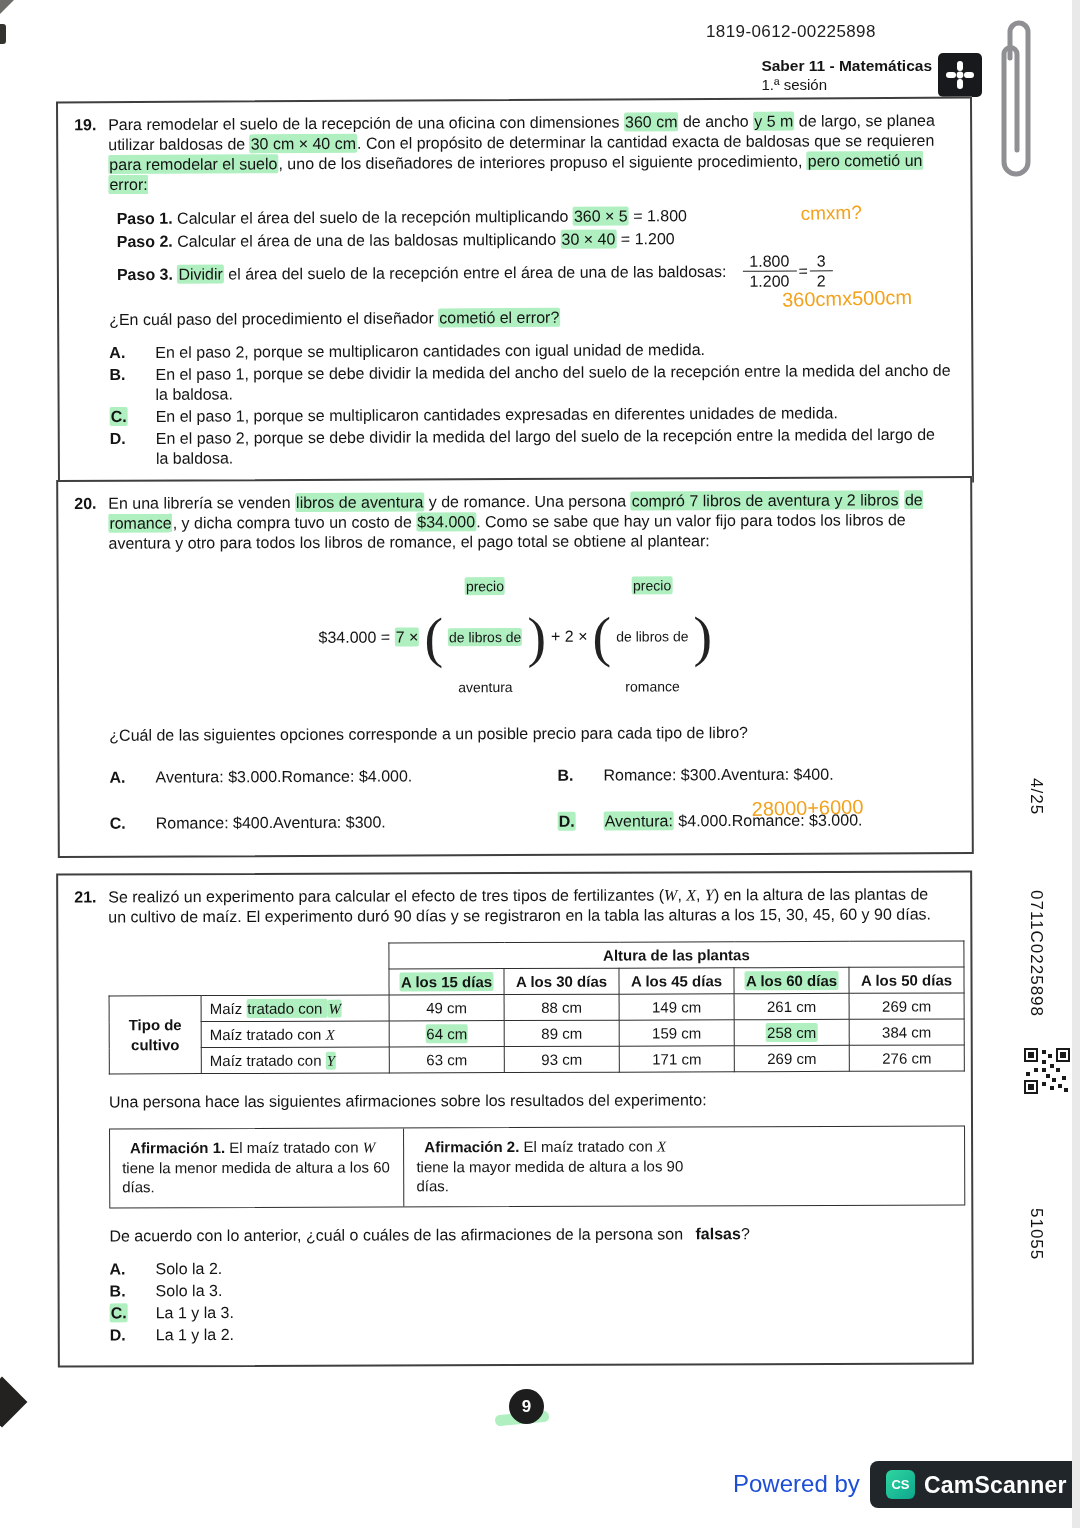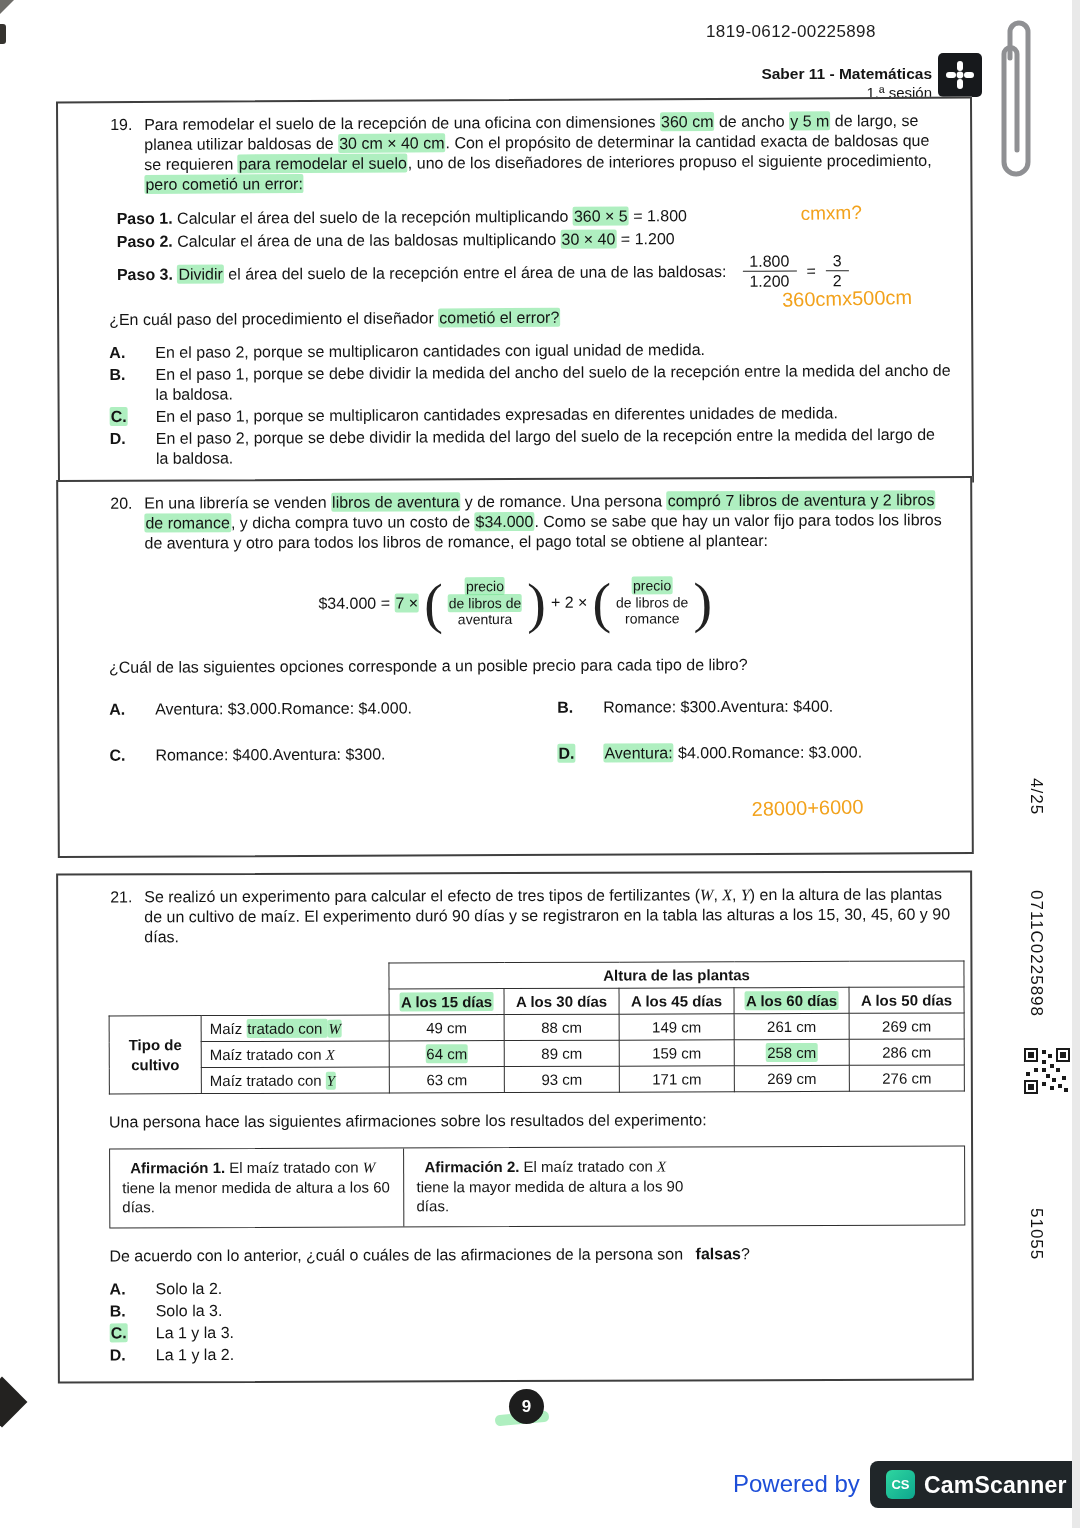--- a/index.html
+++ b/index.html
@@ -9,54 +9,54 @@
   .hl{background:var(--highlight, rgba(110,225,140,.55));border-radius:2px;padding:1px 1px;
       box-decoration-break:clone;-webkit-box-decoration-break:clone;}
   .bd{font-weight:bold;margin-left:8px;}
   .it{font-style:italic;font-family:"Liberation Serif",serif;}
   
   .art0{position:absolute;left:0;top:0;width:0;height:0;border-top:14px solid #55534f;border-right:14px solid transparent;opacity:.85;}
   .art1{position:absolute;left:0;top:24px;width:6px;height:20px;background:#35332f;border-radius:0 3px 3px 0;}
   .art2{position:absolute;left:-16px;top:1384px;width:36px;height:36px;background:#232220;transform:rotate(45deg);}
   
   .doc-code{position:absolute;left:706px;top:22px;font-size:17px;letter-spacing:.4px;color:#1d1d1d;}
-  .hdr-right{position:absolute;right:140px;top:64px;text-align:right;line-height:19px;}
+  .hdr-right{position:absolute;right:140px;top:56px;text-align:left;line-height:19px;}
   .hdr-title{font-weight:bold;font-size:15.5px;}
   .hdr-session{font-size:15px;}
   .logo{position:absolute;right:90px;top:53px;}
   .clip{position:absolute;right:30px;top:6px;}
   
   .box{position:absolute;left:57px;width:916px;border:2px solid #3f3f3f;background:#fff;
        padding:12px 16px 14px;box-sizing:border-box;}
   .box19{top:99px;min-height:366px;transform:rotate(-0.3deg);}
   .box20{top:478px;min-height:378px;transform:rotate(-0.25deg);}
   .box21{top:872px;min-height:494px;transform:rotate(-0.2deg);}
   .qhead{display:flex;}
-  .qnum{flex:0 0 34px;font-weight:normal;margin-left:36px;}
+  .qnum{flex:0 0 34px;font-weight:bold;}
   .qtext{flex:1;padding-right:4px;}
   .steps{margin:14px 0 0 34px;}
   .steps p{margin:0 0 3px 0;}
   .paso3{display:flex;align-items:center;margin-top:2px;}
-  .fracwrap{display:inline-flex;align-items:center;gap:10px;margin-left:16px;}
+  .fracwrap{display:inline-flex;align-items:center;gap:2px;margin-left:16px;}
   .frac{display:inline-flex;flex-direction:column;align-items:center;line-height:19px;}
   .frac .ftop{border-bottom:1.6px solid #222;padding:0 7px;}
   .frac .fbot{padding:0 7px;}
   .qline{margin:16px 0 0 34px;}
   .opts{margin:13px 0 0 34px;}
   .opt{display:flex;margin-bottom:2px;}
   .letter{flex:0 0 46px;font-weight:bold;}
   .otext{flex:1;padding-right:4px;}
   .ann{position:absolute;color:var(--annotation,#F2A21C);white-space:nowrap;transform:rotate(-1deg);}
   .ann1{left:742px;top:104px;font-size:19px;}
   .ann2{left:723px;top:189px;font-size:20px;}
   .ann3{left:692px;top:319px;font-size:20px;}
   
   .equation{display:flex;align-items:center;justify-content:center;gap:6px;margin:26px 0 28px 0;}
   .paren{font-family:"Liberation Serif",serif;font-size:56px;font-weight:400;line-height:.9;color:#222;margin:0 -1px;}
-  .stack{display:flex;flex-direction:column;align-items:center;font-size:14px;line-height:16.5px;}
+  .stack{display:flex;flex-direction:column;align-items:center;font-size:14px;line-height:16.5px;gap:34px;}
   
   .optgrid{display:grid;grid-template-columns:448px 1fr;row-gap:26px;margin:22px 0 6px 34px;}
   .optcell{display:flex;}
   .olines{display:flex;flex-direction:row;}
   
   .htable{border-collapse:collapse;margin:16px 0 0 34px;table-layout:fixed;width:856px;font-size:15px;}
   .htable th,.htable td{border:1.6px solid #2e2e2e;padding:2.5px 4px;text-align:center;}
   .htable th{font-weight:bold;}
   .htable td.ghost{border:none;}
   .labelcell{text-align:left !important;padding-left:8px !important;}
@@ -259,21 +259,21 @@
           <td><span>149 cm</span></td>
           <td><span>261 cm</span></td>
           <td><span>269 cm</span></td>
         </tr>
         <tr>
           <td class="labelcell"><span>Maíz tratado con </span><span class="it">X</span></td>
           <td><span class="hl">64 cm</span></td>
           <td><span>89 cm</span></td>
           <td><span>159 cm</span></td>
           <td><span class="hl">258 cm</span></td>
-          <td><span>286 cm</span></td>
+          <td><span>384 cm</span></td>
         </tr>
         <tr>
           <td class="labelcell"><span>Maíz tratado con </span><span class="hl it">Y</span></td>
           <td><span>63 cm</span></td>
           <td><span>93 cm</span></td>
           <td><span>171 cm</span></td>
           <td><span>269 cm</span></td>
           <td><span>276 cm</span></td>
         </tr>
       </tbody>

